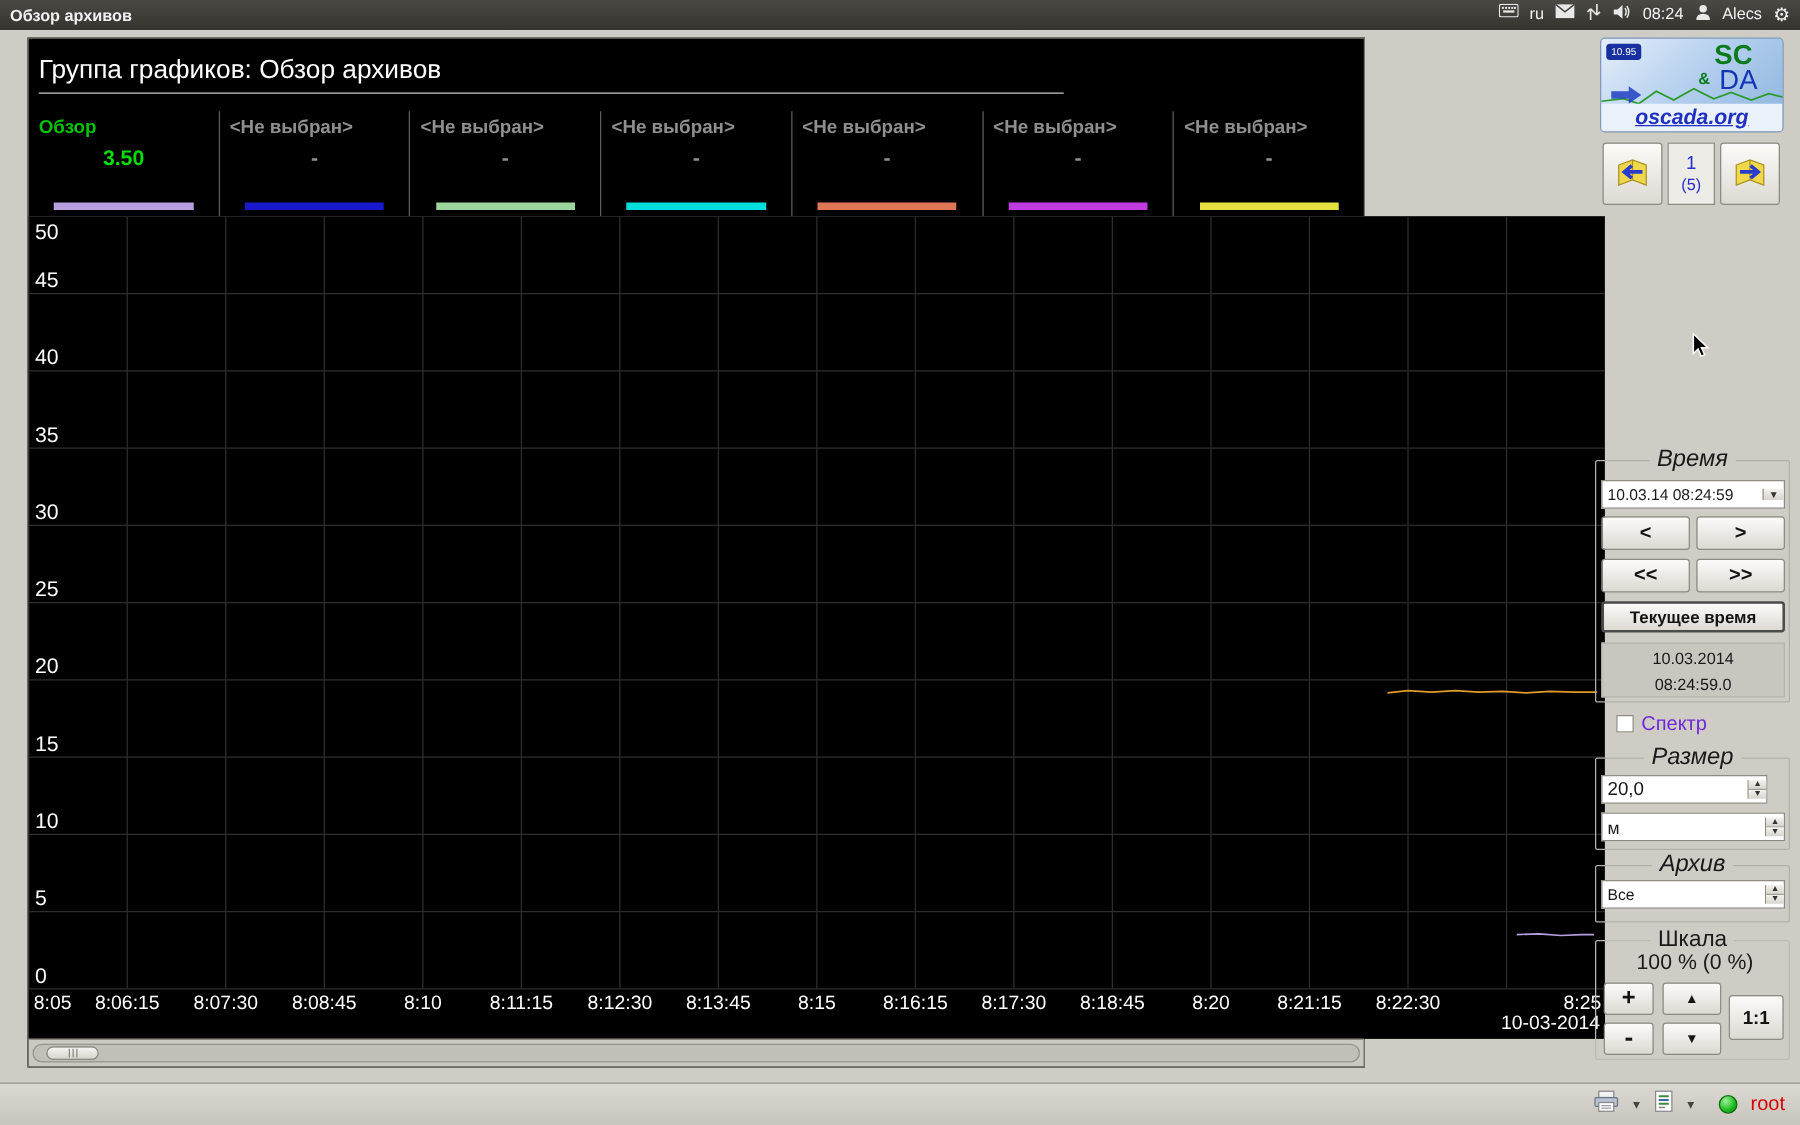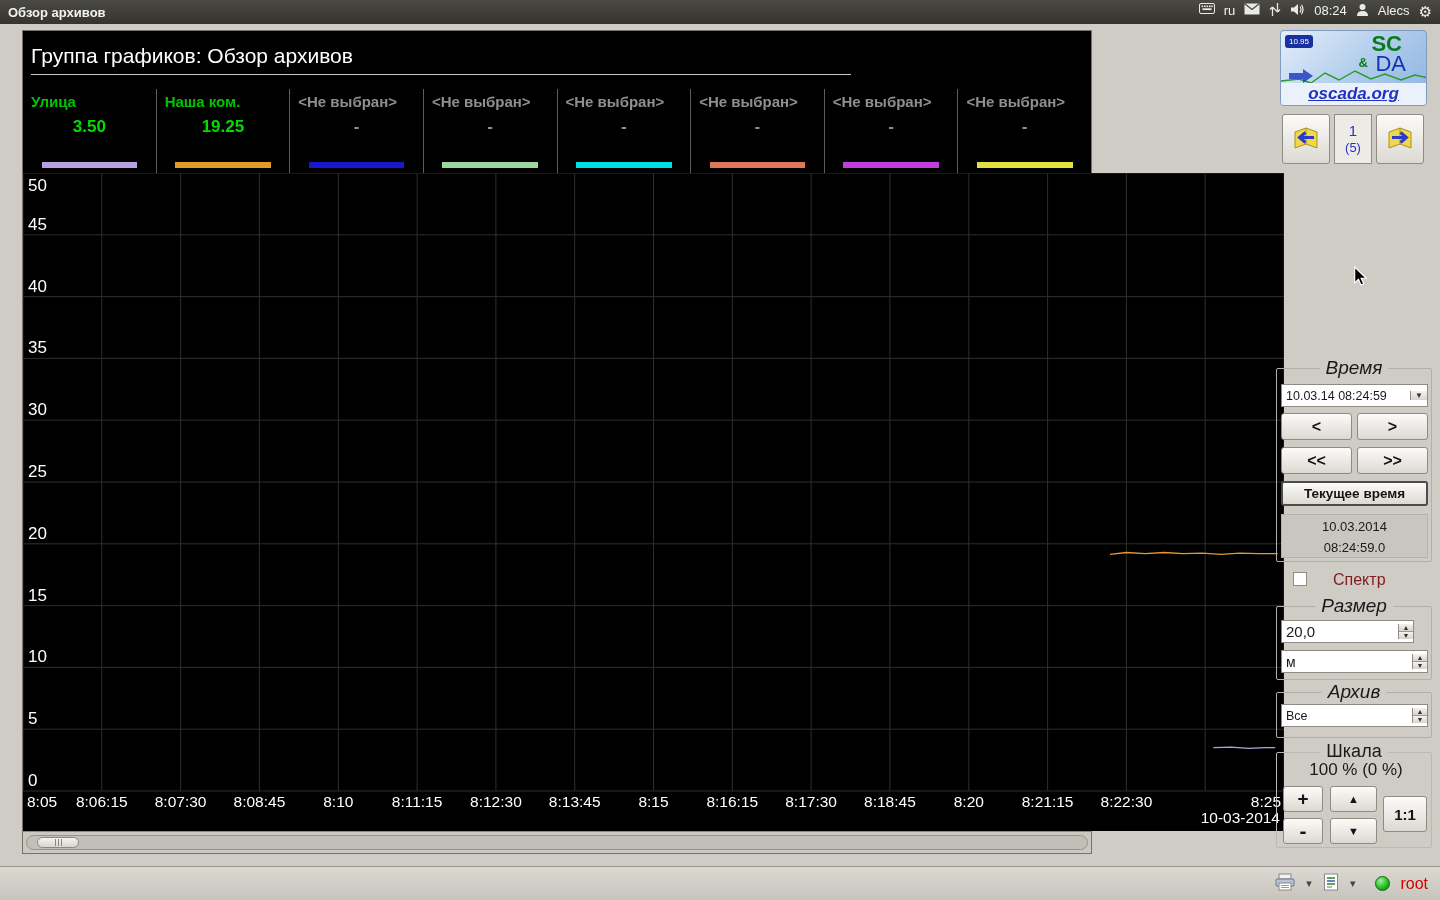--- a/index.html
+++ b/index.html
@@ -64,21 +64,21 @@
     text-align:center;font-size:17px;font-weight:bold;font-style:italic;color:#2030c0;text-decoration:underline;line-height:22px;}
 
   .navbtn{position:absolute;width:48px;height:50px;}
   #pager{position:absolute;left:1334px;top:114px;width:38px;height:50px;background:#ecebe6;
     border:1px solid #8e8b82;color:#2830c8;display:flex;flex-direction:column;align-items:center;justify-content:center;line-height:17px;}
   #pager .p1{font-size:15px;} #pager .p2{font-size:13px;}
 
   #cursor{position:absolute;left:1352px;top:266px;width:18px;height:20px;pointer-events:none;}
 
   .cb-box{position:absolute;width:14px;height:14px;background:#fff;border:1px solid #8e8b82;}
-  .disabled-label{color:#7f1d1d;margin-left:20px;}
+  .disabled-label{color:#6d28d9;}
 
   #statusbar{position:absolute;left:0;bottom:0;width:1440px;height:34px;
     background:linear-gradient(#dcd9d3,#c7c4bd);border-top:1px solid #9a978f;
     display:flex;align-items:center;justify-content:flex-end;gap:10px;padding:0 12px;}
   #led{width:15px;height:15px;border-radius:50%;
     background:radial-gradient(circle at 35% 30%,#9af29a,#1cb81c 60%,#0a7a0a);border:1px solid #0a6a0a;}
   #root-label{color:#d40000;font-size:16px;}
   .chev{font-size:11px;color:#44433e;}
 </style>
 </head>
@@ -129,28 +129,23 @@
     <span>Alecs</span>
     <span style="font-size:15px;">⚙</span>
   </span>
 </div>
 
 <div id="panel">
   <div id="panel-title">Группа графиков: Обзор архивов</div>
   <div id="title-underline"></div>
   <div id="legend">
       <div class="legend-cell active">
-        <div class="lg-name">Улица</div>
+        <div class="lg-name">Обзор</div>
         <div class="lg-val">3.50</div>
         <div class="lg-bar" style="background: rgb(184, 160, 224);"></div>
-      </div>
-      <div class="legend-cell active">
-        <div class="lg-name">Наша ком.</div>
-        <div class="lg-val">19.25</div>
-        <div class="lg-bar" style="background: rgb(224, 155, 40);"></div>
       </div>
       <div class="legend-cell">
         <div class="lg-name">&lt;Не выбран&gt;</div>
         <div class="lg-val">-</div>
         <div class="lg-bar" style="background: rgb(24, 24, 204);"></div>
       </div>
       <div class="legend-cell">
         <div class="lg-name">&lt;Не выбран&gt;</div>
         <div class="lg-val">-</div>
         <div class="lg-bar" style="background: rgb(156, 214, 156);"></div>

